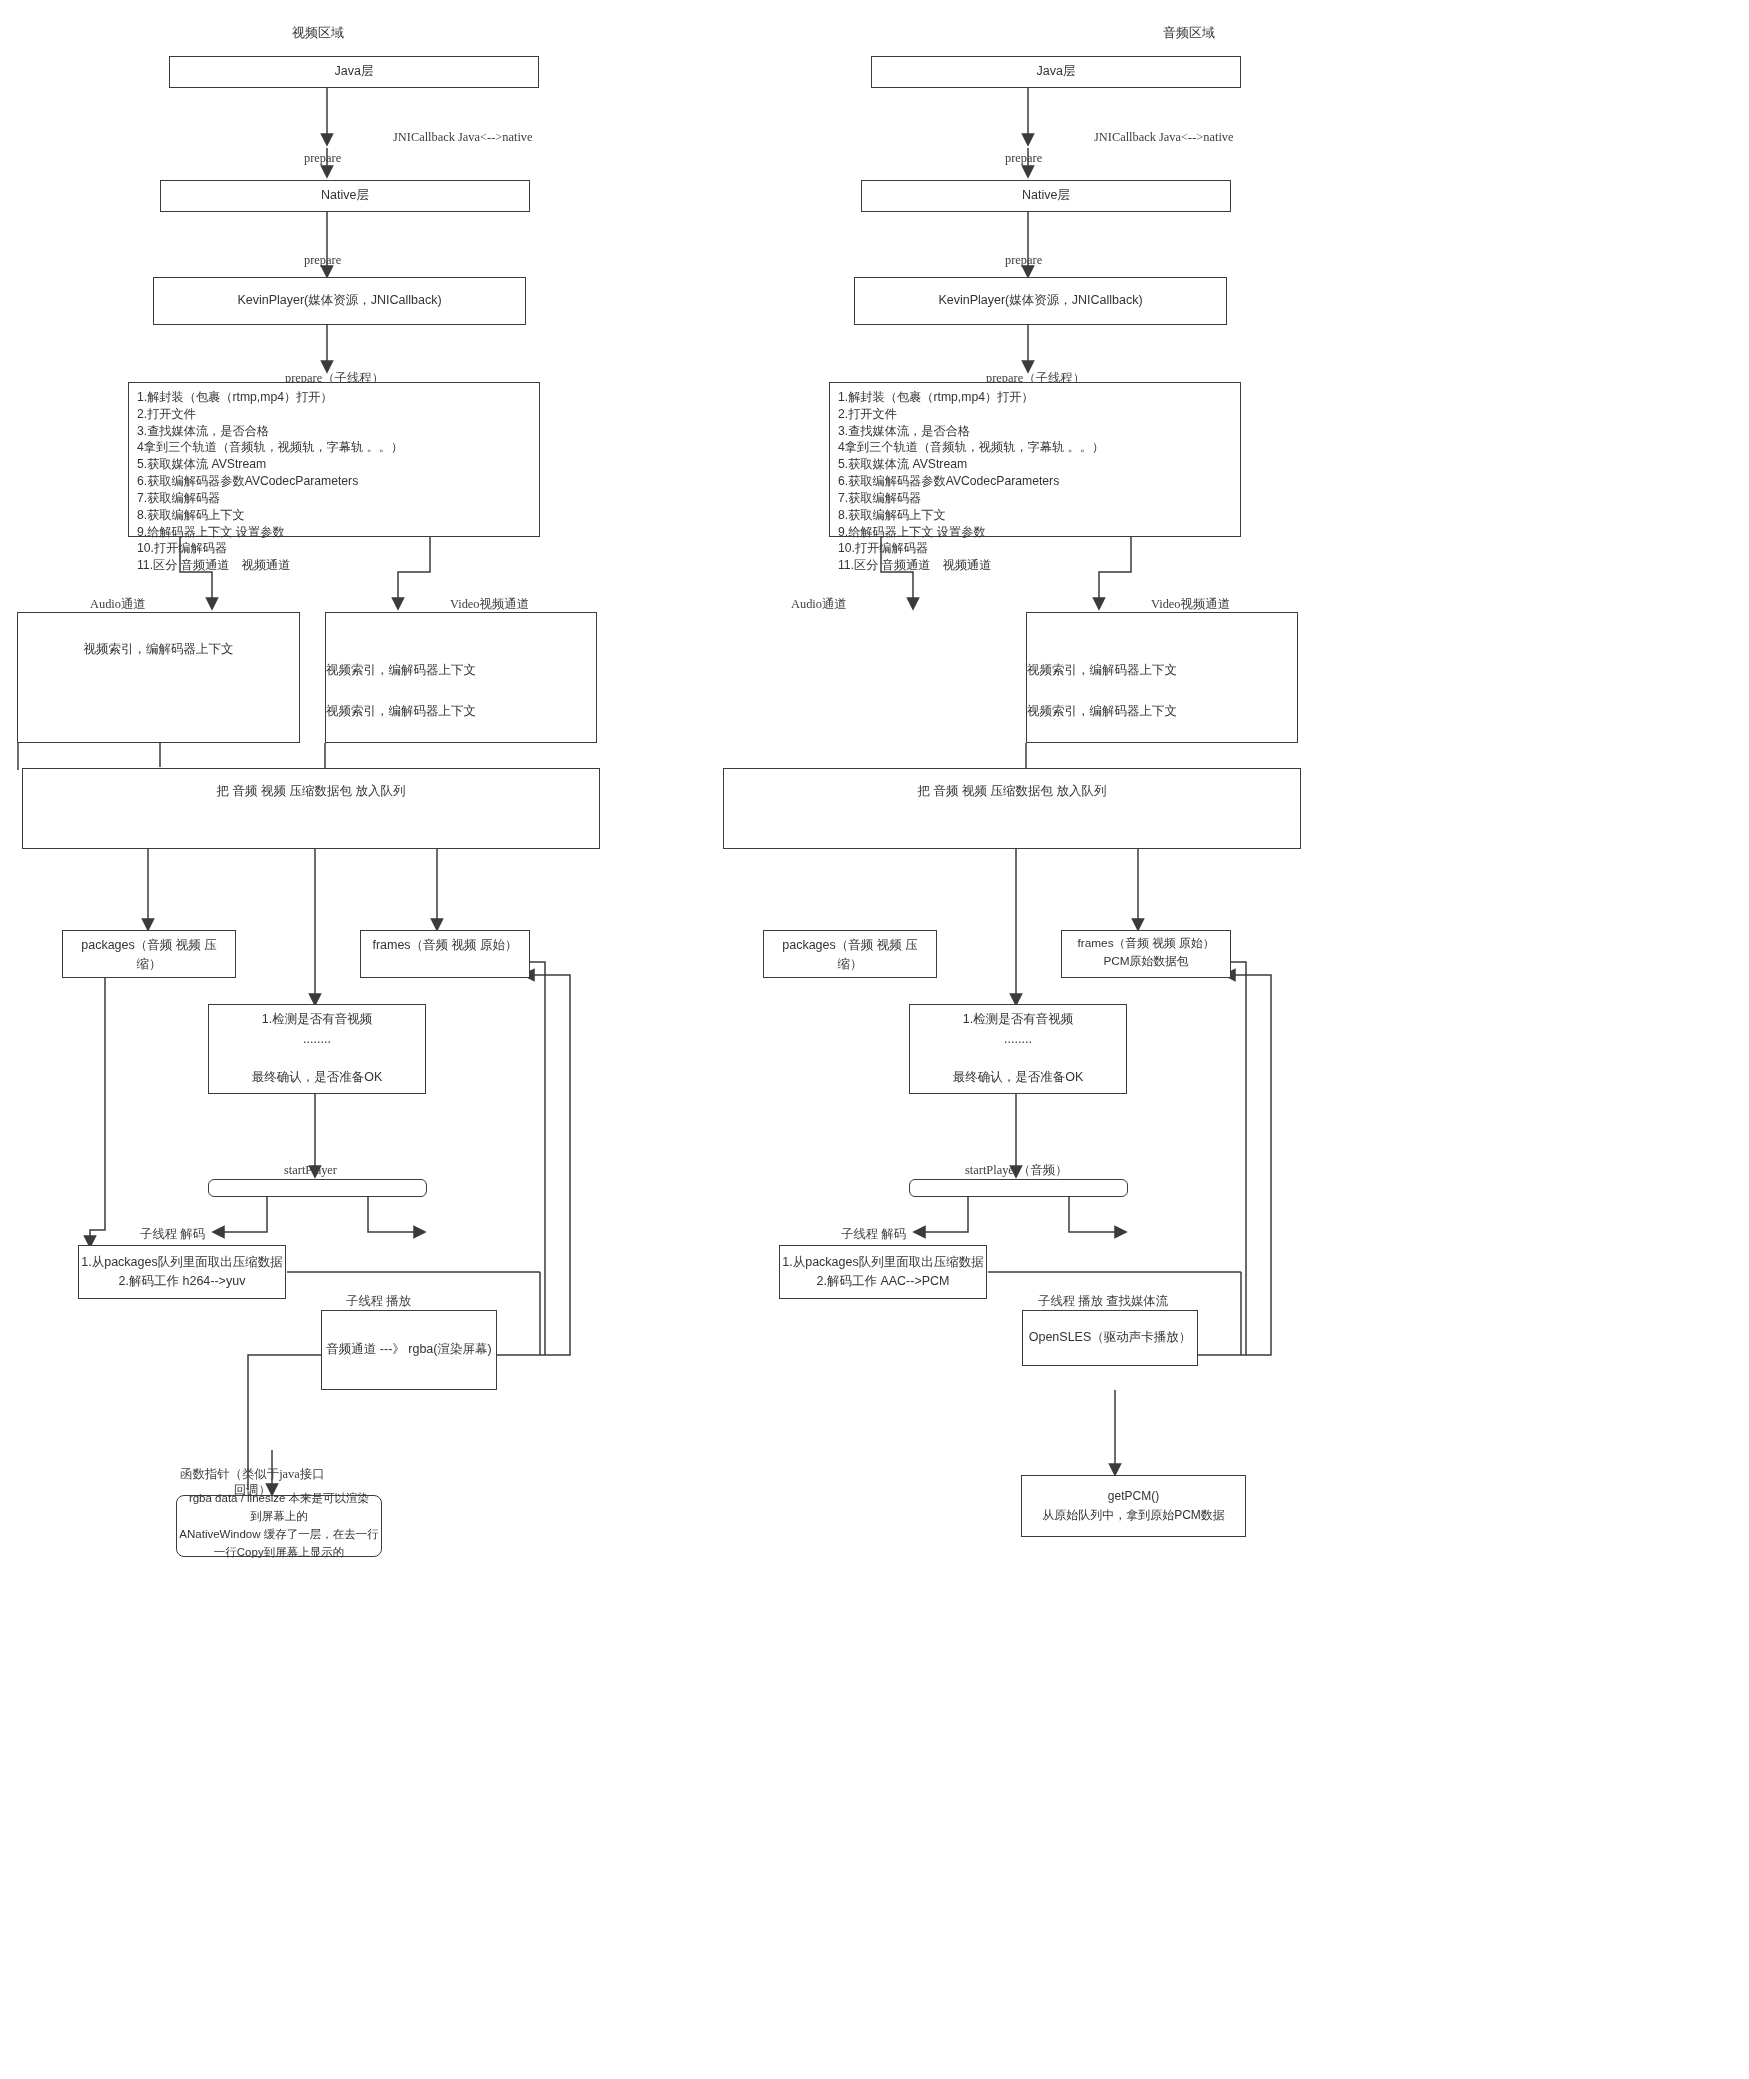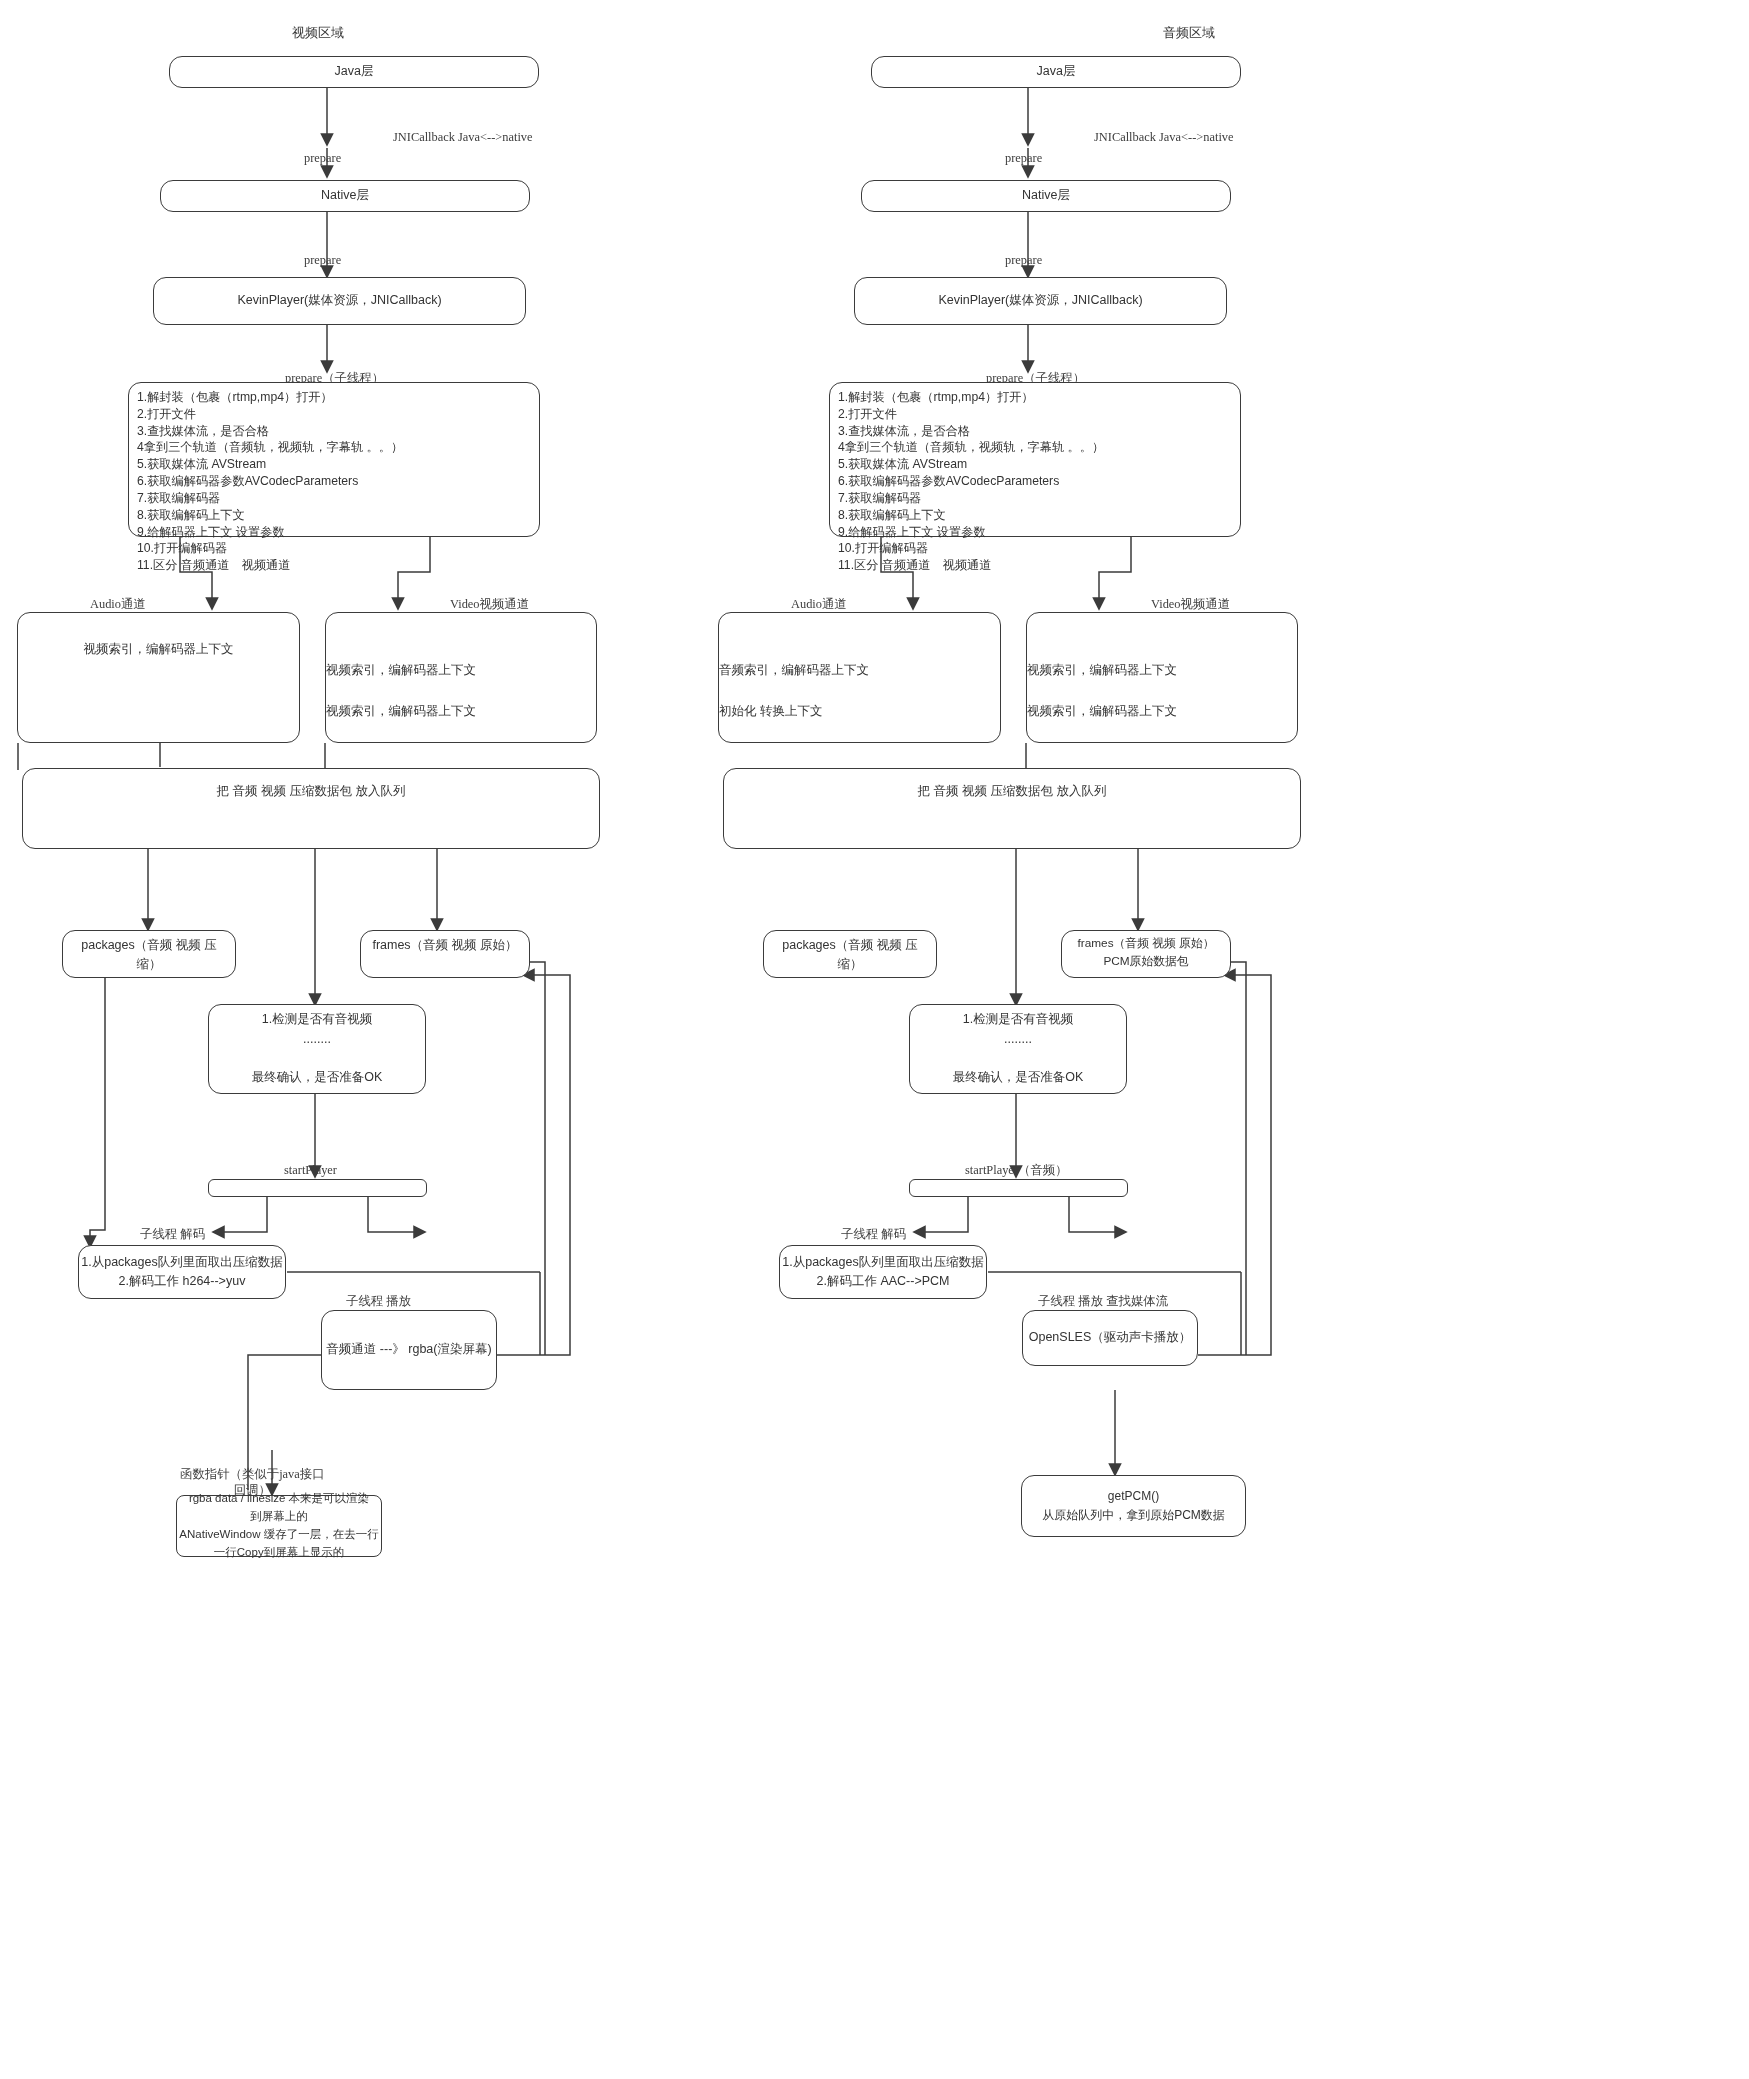--- a/index.html
+++ b/index.html
@@ -26,21 +26,21 @@
     position: absolute;
     left: 0; top: 0;
     width: 874px; height: 2079px;
     pointer-events: none;
   }
 
   .node {
     position: absolute;
     box-sizing: border-box;
     border: 1.6px solid #3b3b3b;
-    border-radius: 13px;
+    border-radius: 0;
     background: #ffffff;
     display: flex;
     align-items: flex-start;
     justify-content: center;
     font-size: 12.5px;
     line-height: 1.55;
     color: #333333;
     text-align: center;
     padding-top: 10px;
     white-space: pre-line;
@@ -291,24 +291,20 @@
 7.获取编解码器
 8.获取编解码上下文
 9.给解码器上下文 设置参数
 10.打开编解码器
 11.区分 音频通道　视频通道</span>
     </div>
 
     <div class="edge-label" style="left:-84px; top:596px;">Audio通道</div>
     <div class="edge-label" style="left:276px; top:596px;">Video视频通道</div>
 
-    <div class="node" style="left:-157px; top:612px; width:283px; height:131px; flex-direction:column; gap:22px;">
-      <span style="margin-top:17px;">音频索引，编解码器上下文</span>
-      <span>初始化 转换上下文</span>
-    </div>
 
     <div class="node" style="left:151px; top:612px; width:272px; height:131px; flex-direction:column; gap:22px;">
       <span style="margin-top:17px;">视频索引，编解码器上下文</span>
       <span>视频索引，编解码器上下文</span>
     </div>
 
     <div class="node" style="left:-152px; top:768px; width:578px; height:81px;">
       <span style="margin-top:3px;">把 音频 视频 压缩数据包 放入队列</span>
     </div>
 

